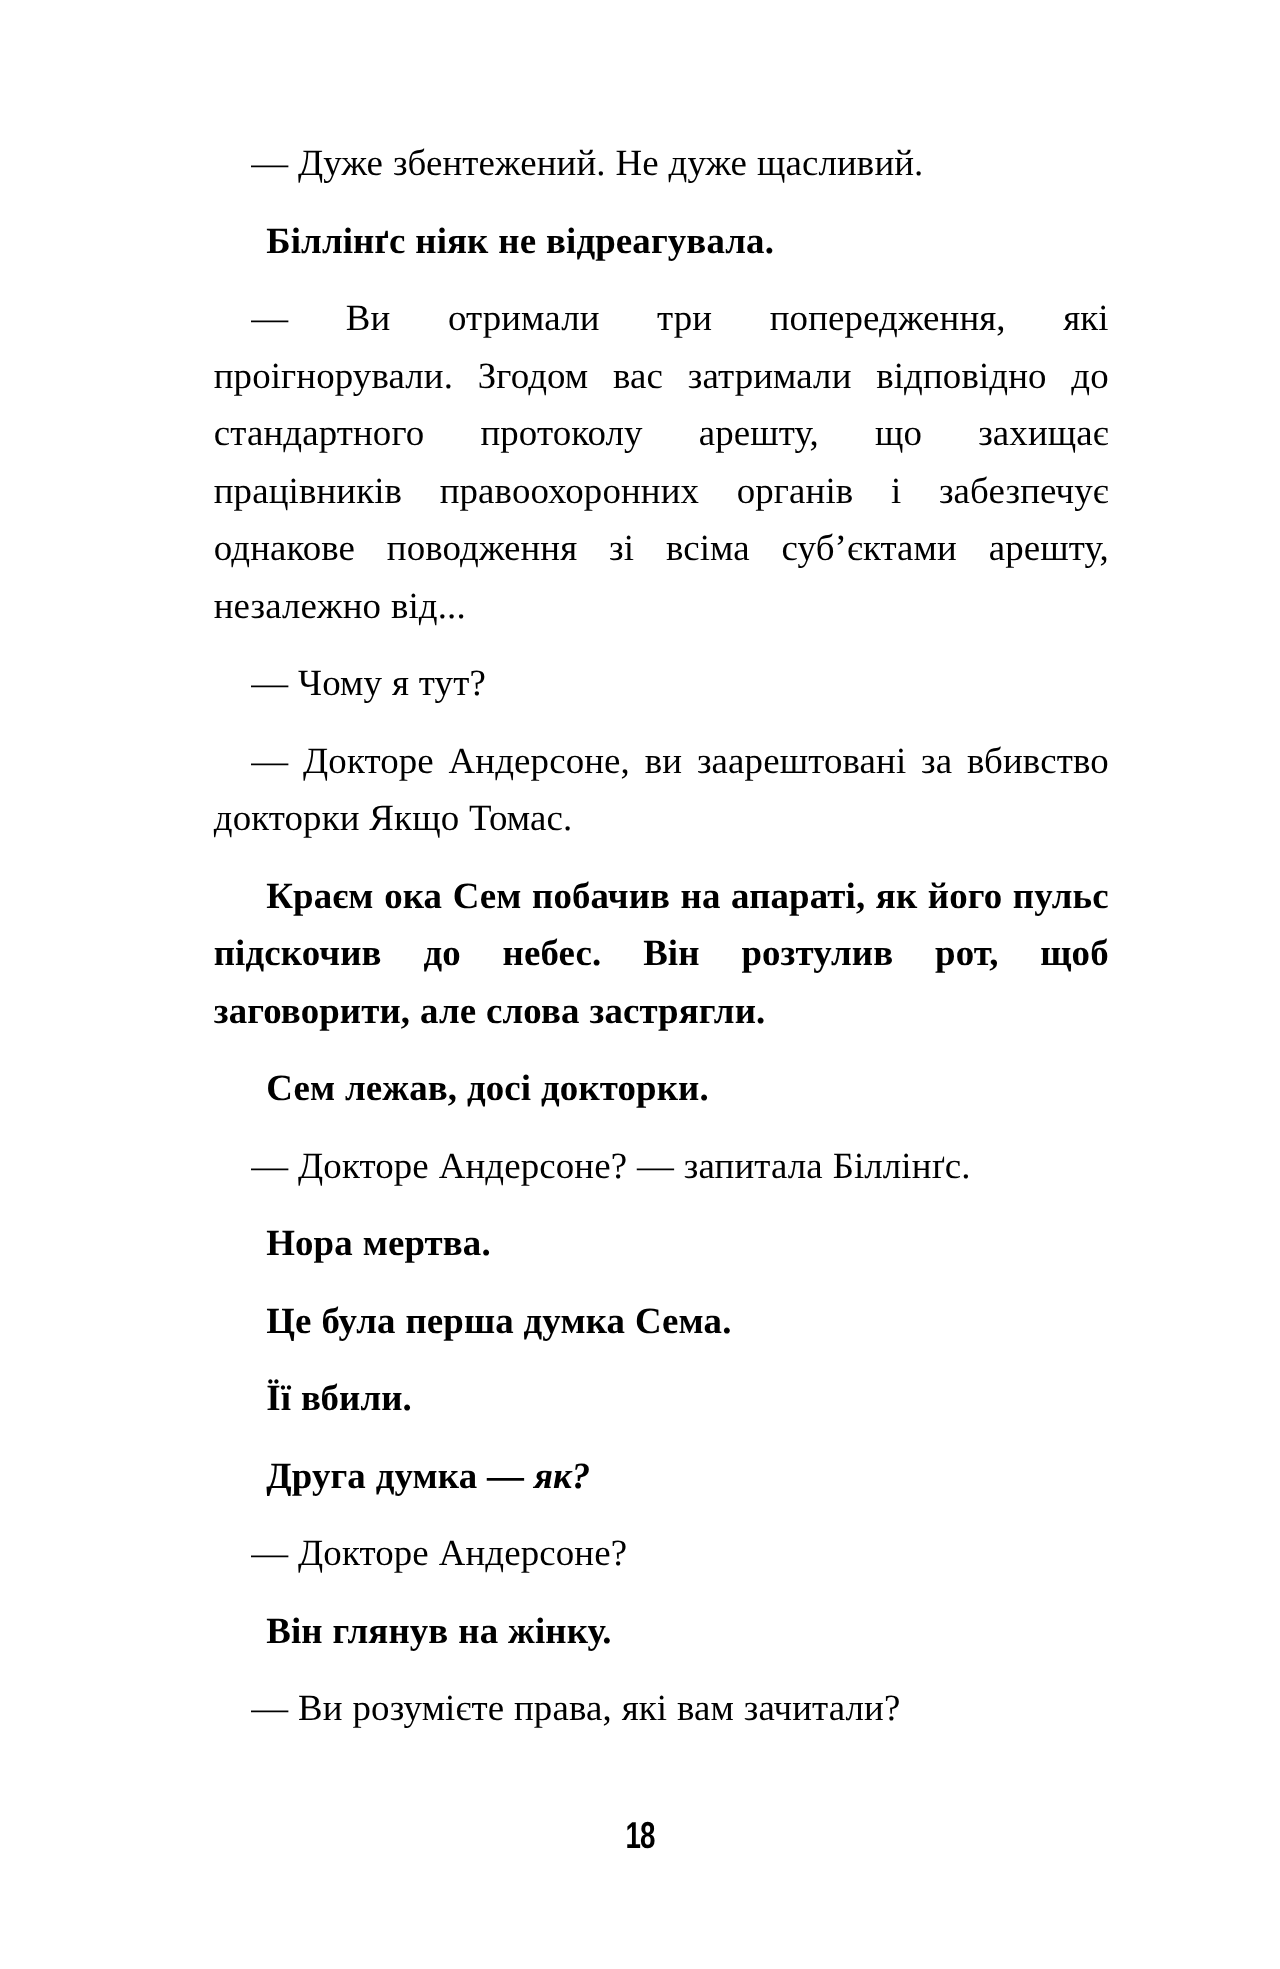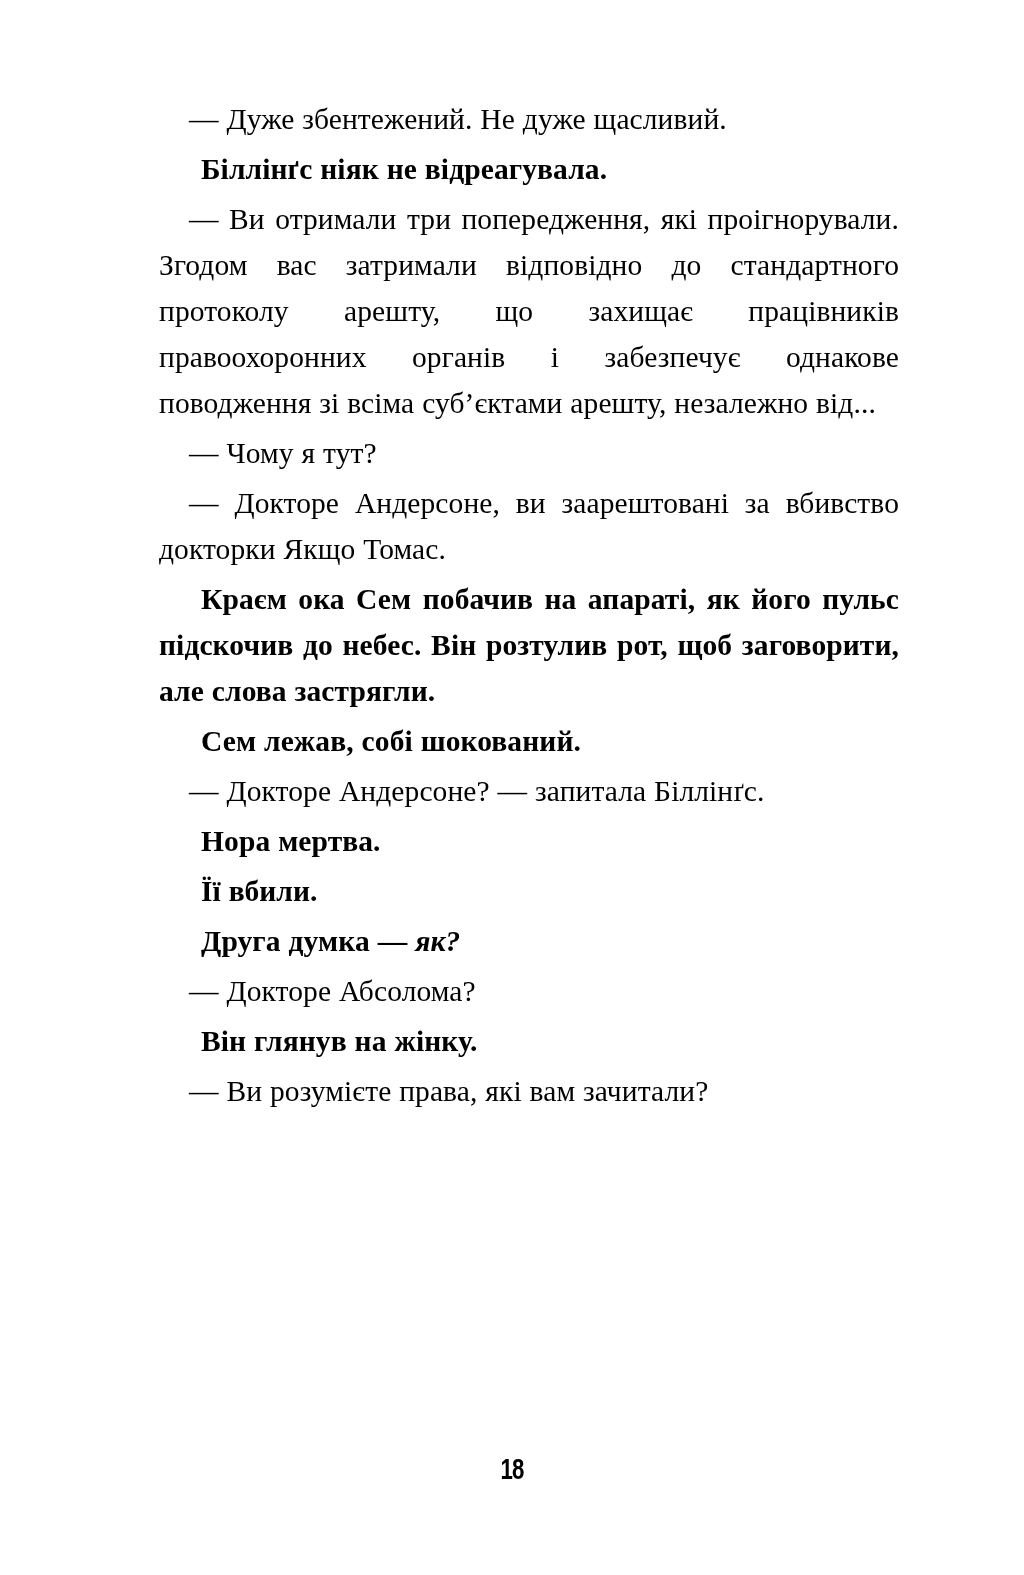--- a/index.html
+++ b/index.html
@@ -28,21 +28,21 @@
   }
 
   .textblock {
     position: absolute;
     left: 155px;
     top: 92px;
     width: 748px;
   }
 
   .para {
-    margin: 4px;
+    margin: 16px;
     font-size: 29.5px;
     line-height: 46px;
     text-align: justify;
     text-justify: inter-word;
     letter-spacing: 0.1px;
     word-spacing: 0.4px;
     hyphens: manual;
   }
 
   
@@ -88,33 +88,34 @@
     <p class="para dialogue">— Ви отримали три попередження, які проігнорували. Згодом вас затримали відповідно до стандартного протоколу арешту, що захищає працівників правоохоронних органів і забезпечує однакове поводження зі всіма суб’єктами арешту, незалежно від...</p>
 
     <p class="para dialogue">— Чому я тут?</p>
 
     <p class="para dialogue">— Докторе Андерсоне, ви заарештовані за вбивство докторки Якщо Томас.</p>
 
     <p class="para narrative">Краєм ока Сем побачив на апараті, як його пульс підскочив до небес. Він розтулив рот, щоб заговорити, але слова застрягли.</p>
 
 
 
-    <p class="para narrative">Сем лежав, собі шокований.</p>
+    <p class="para narrative">Сем лежав, досі докторки.</p>
 
     <p class="para dialogue">— Докторе Андерсоне? — запитала Біллінґс.</p>
 
     <p class="para narrative">Нора мертва.</p>
 
+    <p class="para narrative">Це була перша думка Сема.</p>
 
     <p class="para narrative">Її вбили.</p>
 
     <p class="para narrative"><span>Друга думка — </span><em>як?</em></p>
 
 
-    <p class="para dialogue">— Докторе Абсолома?</p>
+    <p class="para dialogue">— Докторе Андерсоне?</p>
 
     <p class="para narrative">Він глянув на жінку.</p>
 
     <p class="para dialogue">— Ви розумієте права, які вам зачитали?</p>
 
   </div>
 
   <div class="folio">18</div>
 
 </div>

